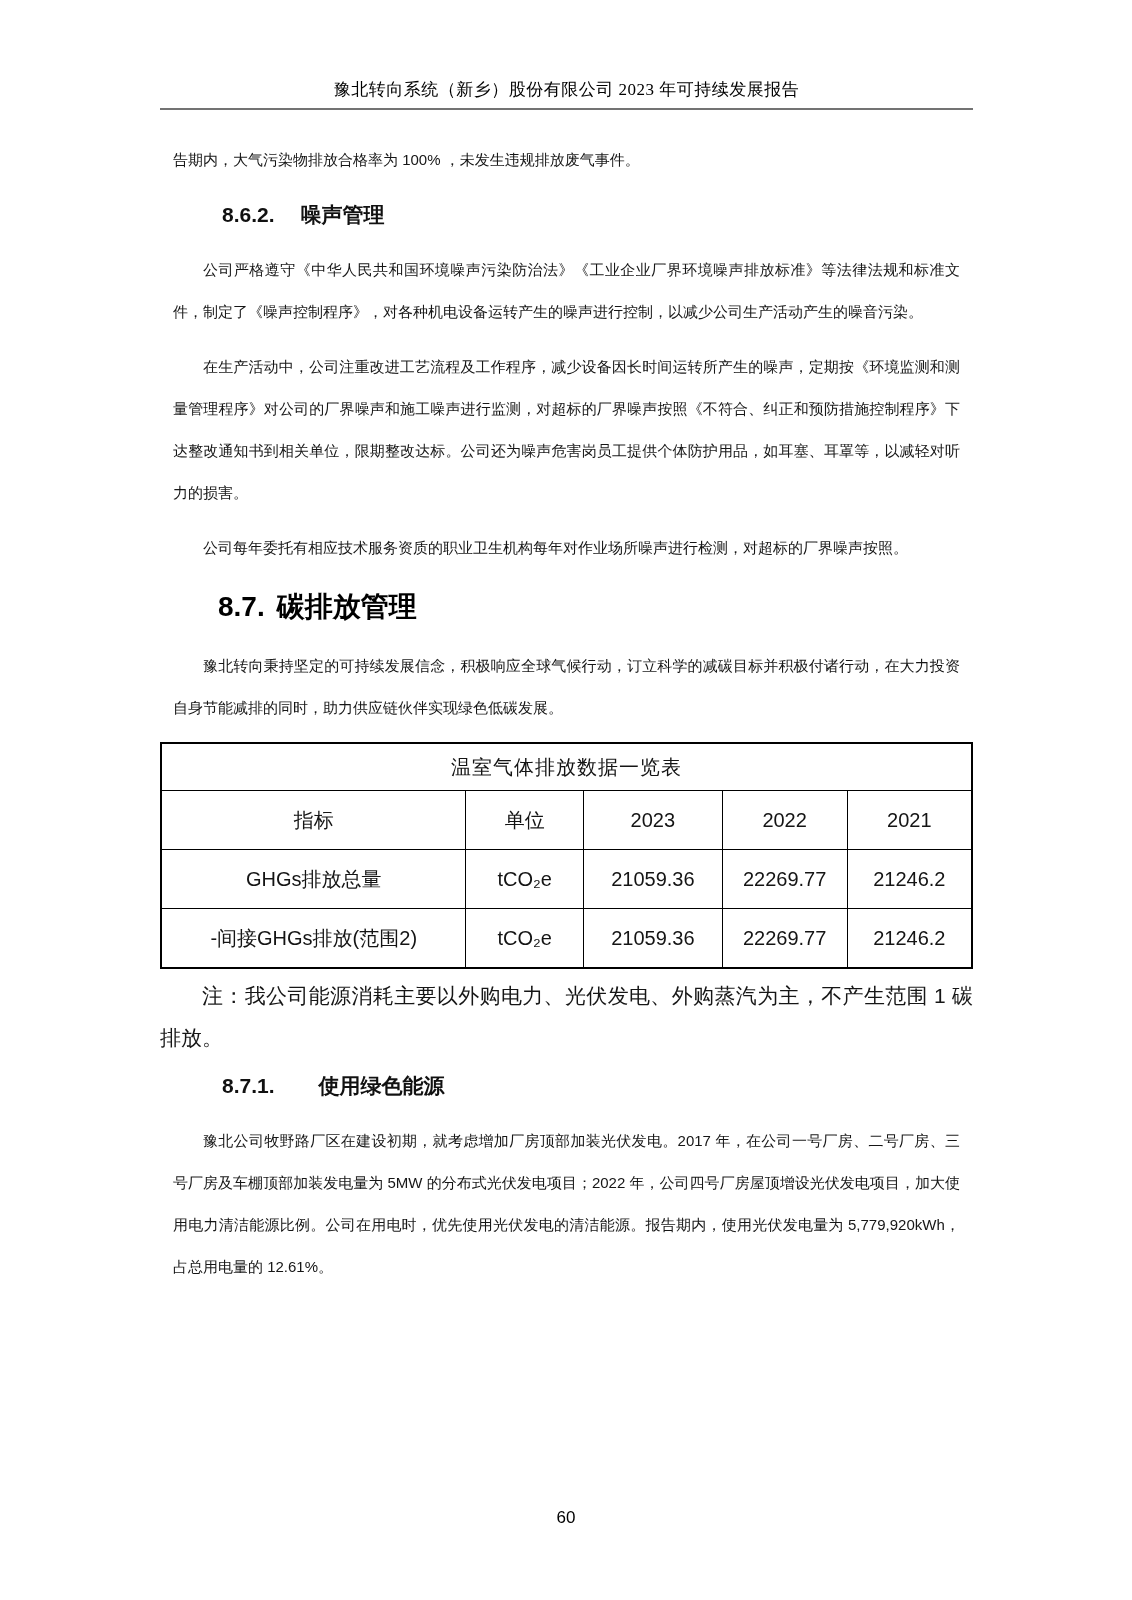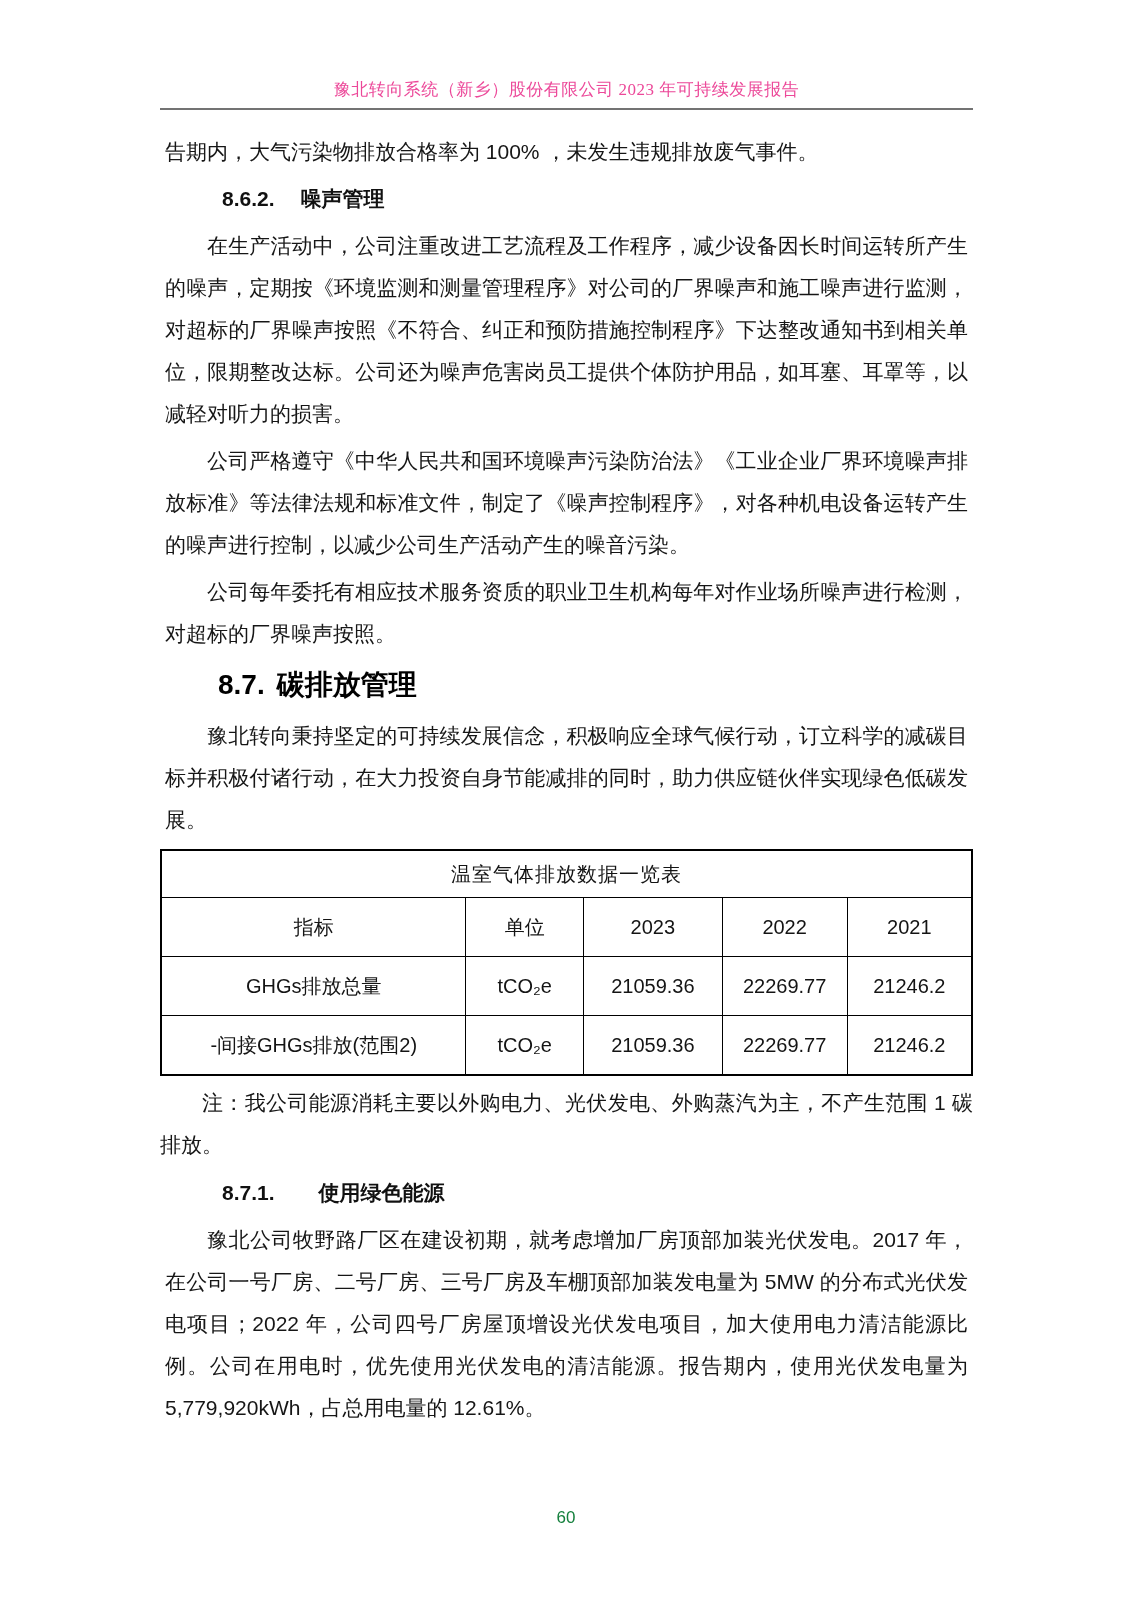--- a/index.html
+++ b/index.html
@@ -13,33 +13,33 @@
     color: #161616;
     overflow: hidden;
   }
   
   .doc-header {
     position: absolute;
     top: 78px; left: 160px; width: 813px;
     text-align: center;
     font-family: "Liberation Serif", "DejaVu Serif", serif;
     font-size: 17px;
-    color: #ec4899;
+    color: #000000;
     padding-bottom: 7px;
     border-bottom: 2px solid #737373;
     letter-spacing: 0.5px;
   }
   
   .content {
     position: absolute;
     top: 126px; left: 160px; width: 813px;
   }
   p.body-para {
-    margin: 5px;
-    font-size: 21px;
+    margin: 13px;
+    font-size: 15px;
     line-height: 42px;
     text-align: justify;
     text-justify: inter-ideograph;
     color: #161616;
   }
   p.indent { text-indent: 2em; }
   
   .h-sub {
     margin: 0 0 0 62px;
     font-size: 21px;
@@ -95,40 +95,40 @@
     text-indent: 2em;
   }
   .spacer-sm { height: 6px; }
   
   .doc-footer {
     position: absolute;
     left: 0; bottom: 72px; width: 100%;
     text-align: center;
     font-family: "Liberation Sans", "DejaVu Sans", sans-serif;
     font-size: 17px;
-    color: #15803d;
+    color: #000000;
   }
 </style>
 </head>
 <body>
 
 <div class="page">
 
   <div class="doc-header">
     <span>豫北转向系统（新乡）股份有限公司 2023 年可持续发展报告</span>
   </div>
 
   <div class="content">
 
     <p class="body-para">告期内，大气污染物排放合格率为 100% ，未发生违规排放废气事件。</p>
 
     <h3 class="h-sub"><span class="h-num">8.6.2.</span><span>噪声管理</span></h3>
 
+    <p class="body-para indent">公司严格遵守《中华人民共和国环境噪声污染防治法》《工业企业厂界环境噪声排放标准》等法律法规和标准文件，制定了《噪声控制程序》，对各种机电设备运转产生的噪声进行控制，以减少公司生产活动产生的噪音污染。</p>
     <p class="body-para indent">在生产活动中，公司注重改进工艺流程及工作程序，减少设备因长时间运转所产生的噪声，定期按《环境监测和测量管理程序》对公司的厂界噪声和施工噪声进行监测，对超标的厂界噪声按照《不符合、纠正和预防措施控制程序》下达整改通知书到相关单位，限期整改达标。公司还为噪声危害岗员工提供个体防护用品，如耳塞、耳罩等，以减轻对听力的损害。</p>
-    <p class="body-para indent">公司严格遵守《中华人民共和国环境噪声污染防治法》《工业企业厂界环境噪声排放标准》等法律法规和标准文件，制定了《噪声控制程序》，对各种机电设备运转产生的噪声进行控制，以减少公司生产活动产生的噪音污染。</p>
     <p class="body-para indent">公司每年委托有相应技术服务资质的职业卫生机构每年对作业场所噪声进行检测，对超标的厂界噪声按照。</p>
 
     <h2 class="h-main"><span class="h-num">8.7.</span><span>碳排放管理</span></h2>
 
     <p class="body-para indent">豫北转向秉持坚定的可持续发展信念，积极响应全球气候行动，订立科学的减碳目标并积极付诸行动，在大力投资自身节能减排的同时，助力供应链伙伴实现绿色低碳发展。</p>
 
     <table class="ghg">
       <colgroup>
         <col style="width:37.6%">
           <col style="width:14.5%">

